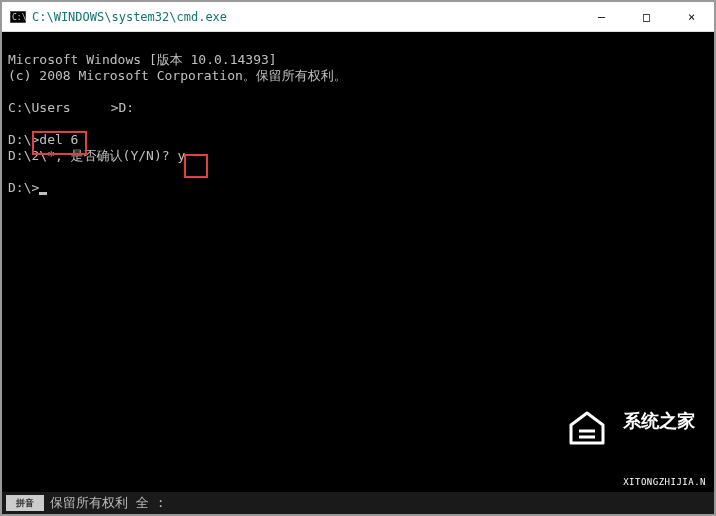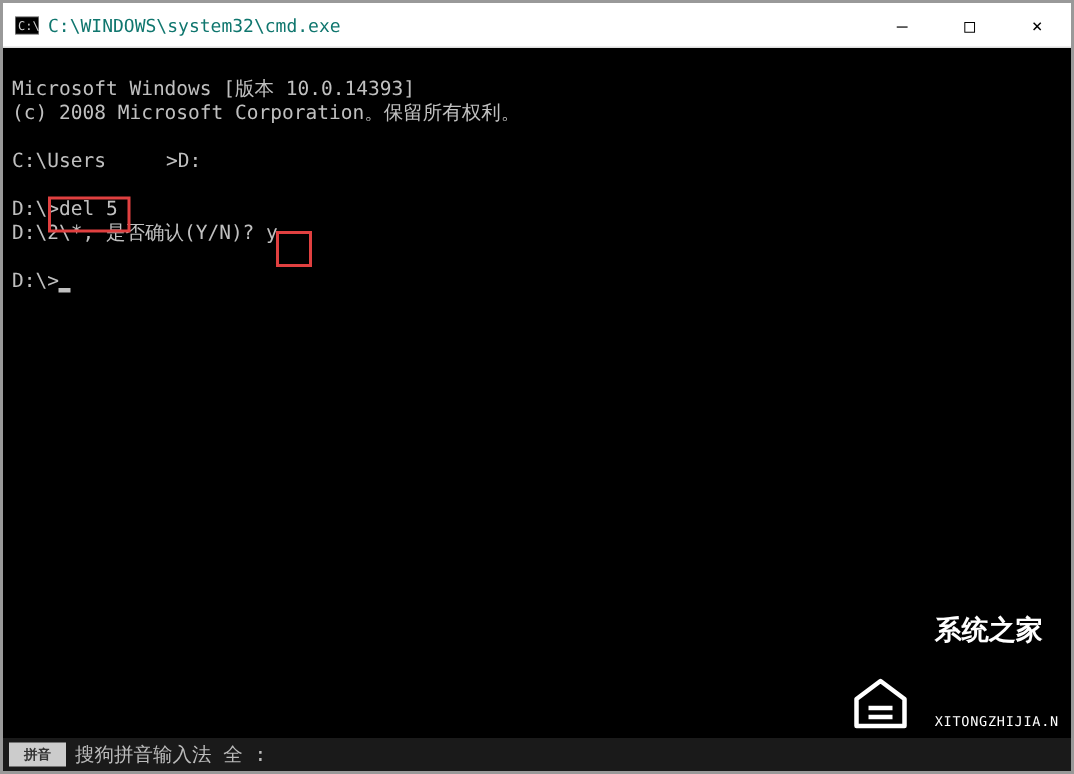--- a/index.html
+++ b/index.html
@@ -97,21 +97,21 @@
       color: #333;
       font-size: 9px;
       font-weight: bold;
     }
     .watermark {
       position: absolute;
       right: 8px;
       bottom: 26px;
       color: #fff;
       display: flex;
-      align-items: flex-end;
+      align-items: flex-start;
       gap: 16px;
     }
     .wm-text {
       display: flex;
       flex-direction: column;
       line-height: 1.1;
     }
     .wm-main { font-size: 18px; font-weight: bold; }
     .wm-sub { font-size: 9px; letter-spacing: 0.5px; margin-top: 47px; }
     .redact { display: inline-block; width: 40px; height: 12px; background: #000; vertical-align: middle; }
@@ -133,35 +133,35 @@
     <div class="win-btn">×</div>
   </div>
 </div>
 
 <div class="terminal">
 <span>Microsoft Windows [版本 10.0.14393]</span>
 <span>(c) 2008 Microsoft Corporation。保留所有权利。</span>
 
 <span>C:\Users</span><span class="redact"></span><span>&gt;D:</span>
 
-<span>D:\&gt;</span><span>del 5</span>
+<span>D:\&gt;</span><span>del 6</span>
 <span>D:\2\*, 是否确认(Y/N)? </span><span>y</span>
 
 <span>D:\&gt;</span><span class="cursor"></span>
 
   <div class="highlight-box hl1"></div>
   <div class="highlight-box hl2"></div>
 </div>
 
 <div class="watermark">
   <svg width="40" height="36" viewBox="0 0 40 36">
     <path d="M20 2 L36 14 L36 32 L4 32 L4 14 Z M12 20 L28 20 M12 26 L28 26" fill="none" stroke="#fff" stroke-width="3" stroke-linejoin="round"></path>
   </svg>
   <div class="wm-text">
     <span class="wm-main">系统之家</span>
     <span class="wm-sub">XITONGZHIJIA.N</span>
   </div>
 </div>
 
 <div class="ime-bar">
   <span class="ime-icon">拼音</span>
-  <span>搜狗拼音输入法 全 :</span>
+  <span>保留所有权利 全 :</span>
 </div>
 
 </body></html>

